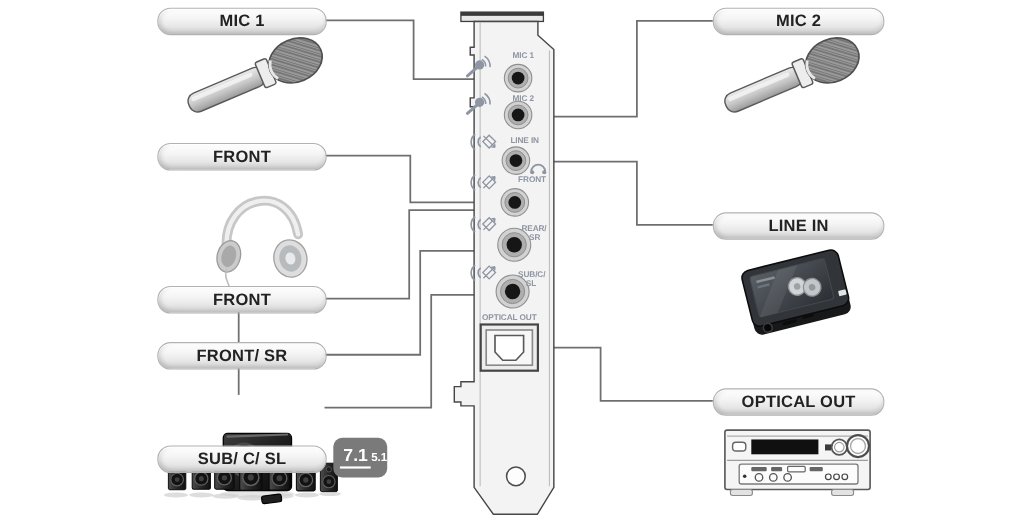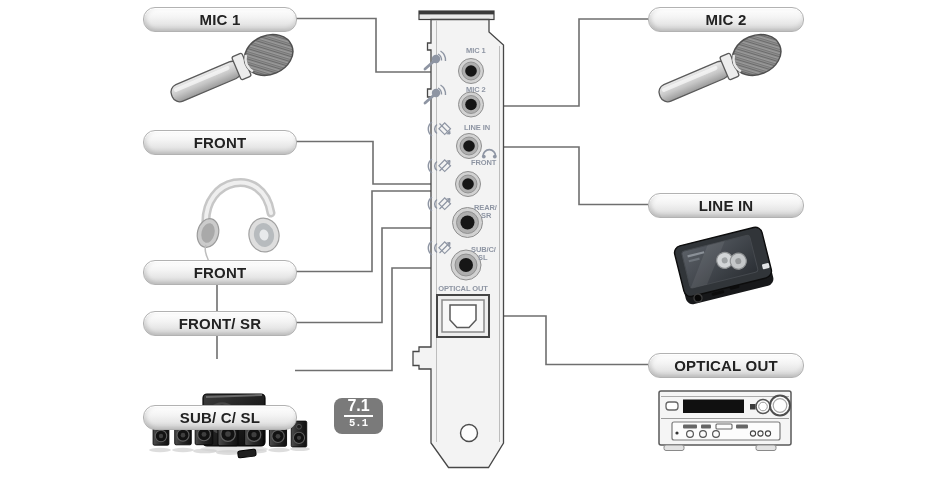--- a/index.html
+++ b/index.html
@@ -5,24 +5,24 @@
   html,body{margin:0;padding:0;background:#ffffff;}
   .stage{position:relative;width:940px;height:477px;background:#ffffff;overflow:hidden;
          font-family:"Liberation Sans",sans-serif;}
   svg{position:absolute;left:0;top:0;}
   .pill{position:absolute;height:23px;border-radius:12px;border:1px solid #b2b2b2;
         background:linear-gradient(180deg,#ffffff 0%,#f4f4f4 40%,#d9d9d9 100%);
         box-shadow:inset 0 1px 1px rgba(255,255,255,.95), inset 0 -3px 4px rgba(0,0,0,.10), inset 3px 0 4px rgba(0,0,0,.07);
         display:flex;align-items:center;justify-content:center;
         font-weight:bold;font-size:15px;color:#222222;letter-spacing:.2px;}
   .badge{position:absolute;left:303px;top:398px;width:49px;height:36px;background:#7a7a7a;
-         border-radius:8px;display:flex;flex-direction:column;align-items:center;justify-content:flex-start;
-         color:#ffffff;margin-left:31px;}
+         border-radius:8px;display:flex;flex-direction:row;align-items:center;justify-content:flex-end;
+         color:#ffffff;}
   .badge .b1{font-weight:bold;font-size:16px;line-height:16px;border-bottom:2px solid #ffffff;padding:0 3px 1px 3px;}
-  .badge .b2{font-weight:bold;font-size:10.5px;line-height:12px;font-family:Liberation Mono, monospace;}
+  .badge .b2{font-weight:bold;font-size:10.5px;line-height:12px;}
   .portlabel{font-family:"Liberation Sans",sans-serif;font-weight:bold;font-size:7.5px;
              fill:#8e95a3;letter-spacing:-.1px;}
   .lines{fill:none;stroke:#6f6f6f;stroke-width:1.6px;}
   .picon{stroke:#8e95a3;fill:none;}
   .piconfill{fill:#8e95a3;stroke:none;}
   .jack-outer{fill:#d2d2d2;stroke:#8f8f8f;stroke-width:1;}
   .jack-mid{fill:#aeaeae;stroke:#878787;stroke-width:.8;}
   .jack-hole{fill:#161616;}
 </style>
 </head>

